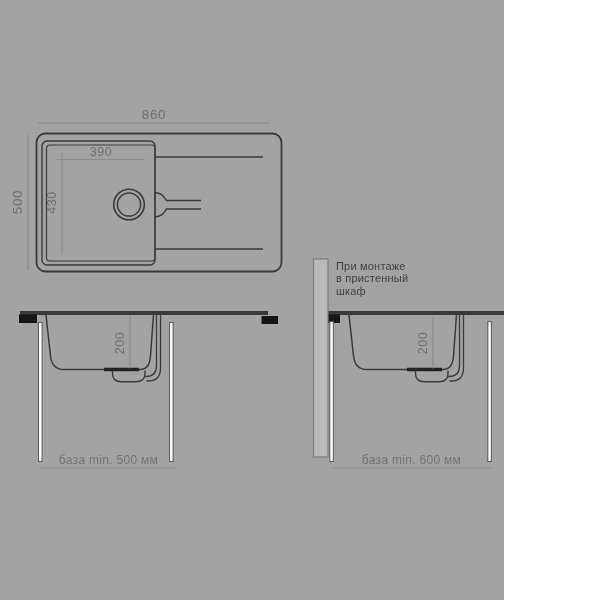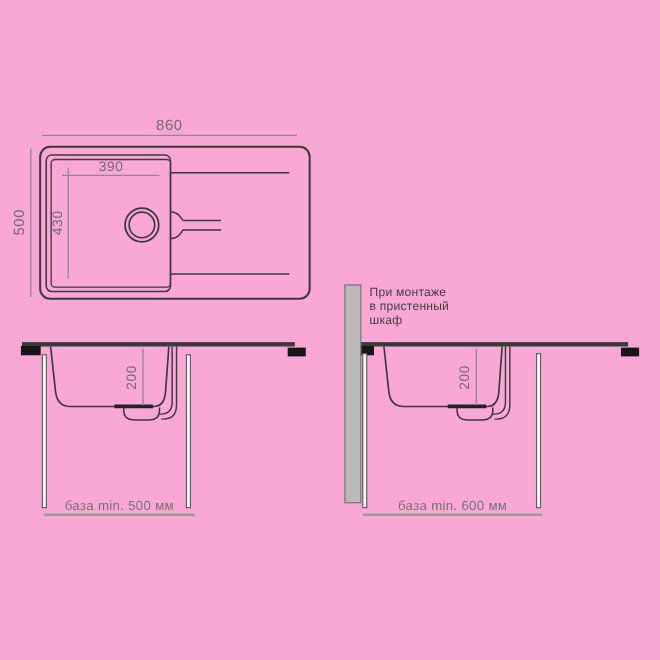--- a/index.html
+++ b/index.html
@@ -1,16 +1,16 @@
 <!DOCTYPE html>
 <html><head>
 <meta charset="utf-8">
 <style>
   html,body{margin:0;padding:0;background:#ffffff;}
-  .stage{position:relative;width:600px;height:600px;background:#f9a8d4;overflow:hidden;}
+  .stage{position:relative;width:504px;height:600px;background:#a3a3a3;overflow:hidden;}
   svg{font-family:"Liberation Sans","DejaVu Sans",sans-serif;}
   .ln-dark{stroke:#3a3a3a;fill:none;}
   .ln-dim{stroke:#8c8c8c;stroke-width:1.2;fill:none;}
   .txt-dim{fill:#6f6f6f;font-size:13.5px;letter-spacing:.6px;}
   .txt-dim-sm{font-size:12.5px;}
   .txt-base{fill:#737373;font-size:12px;letter-spacing:.3px;}
   .txt-note{fill:#3f3f3f;font-size:11px;letter-spacing:.2px;}
 </style>
 </head>
 <body>

